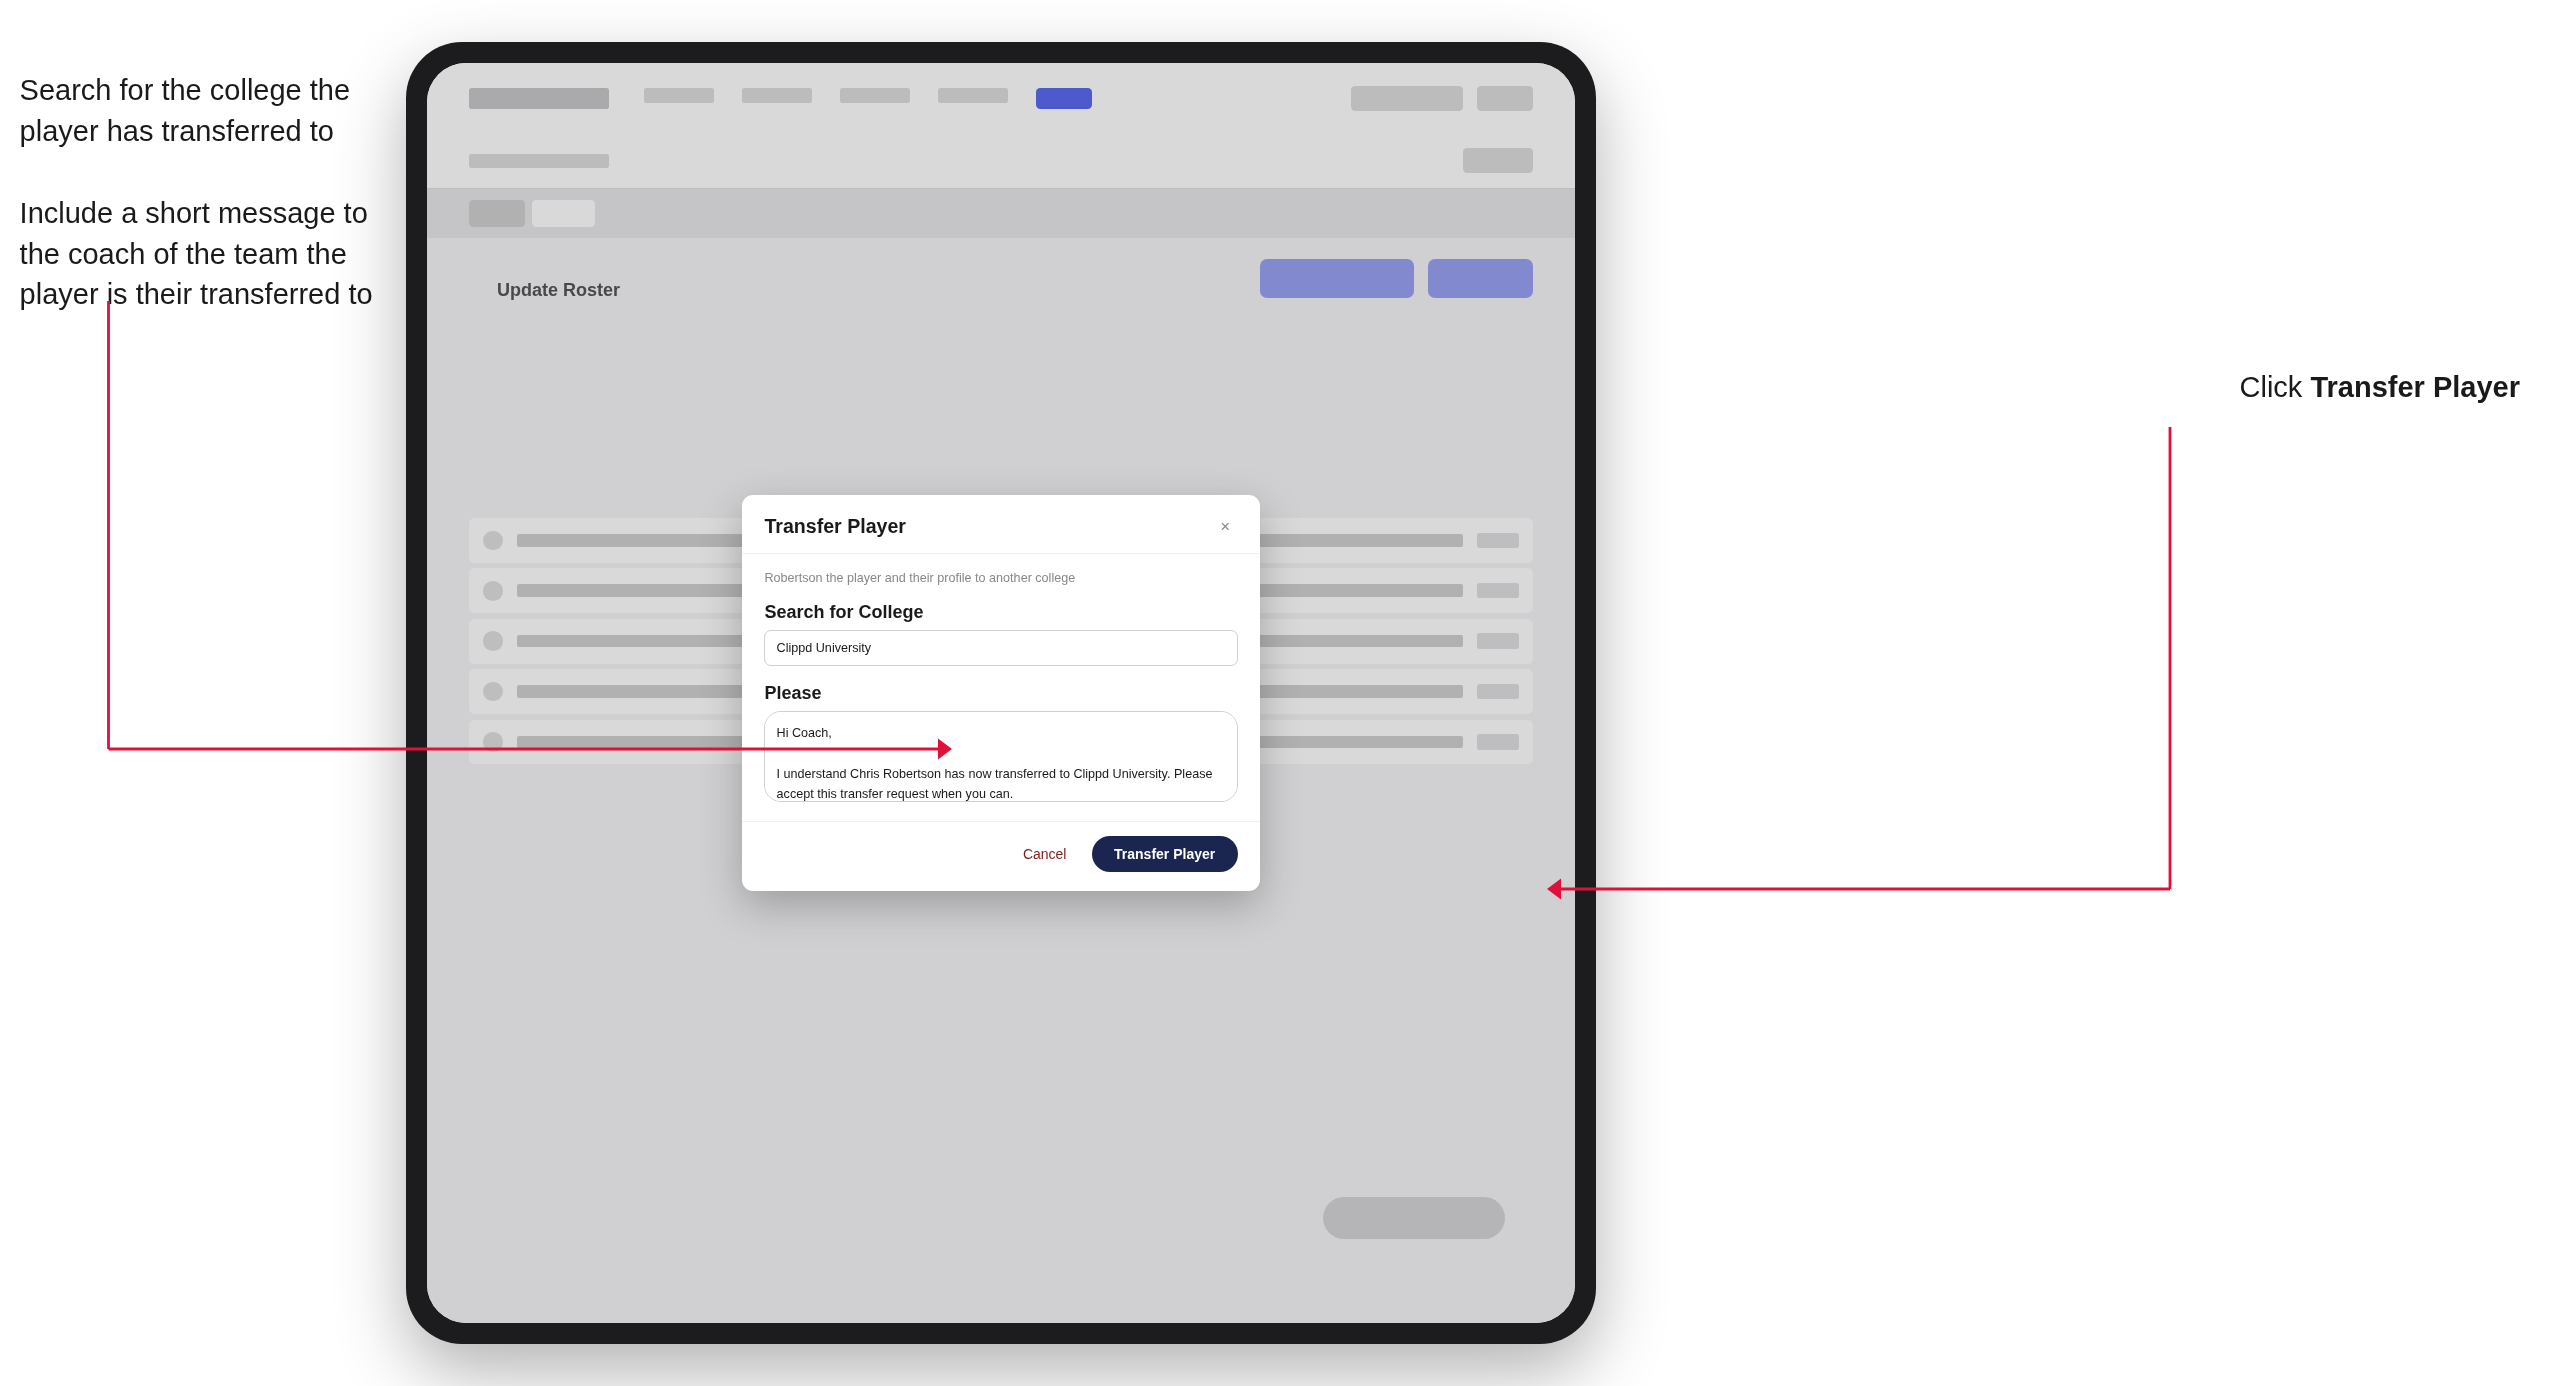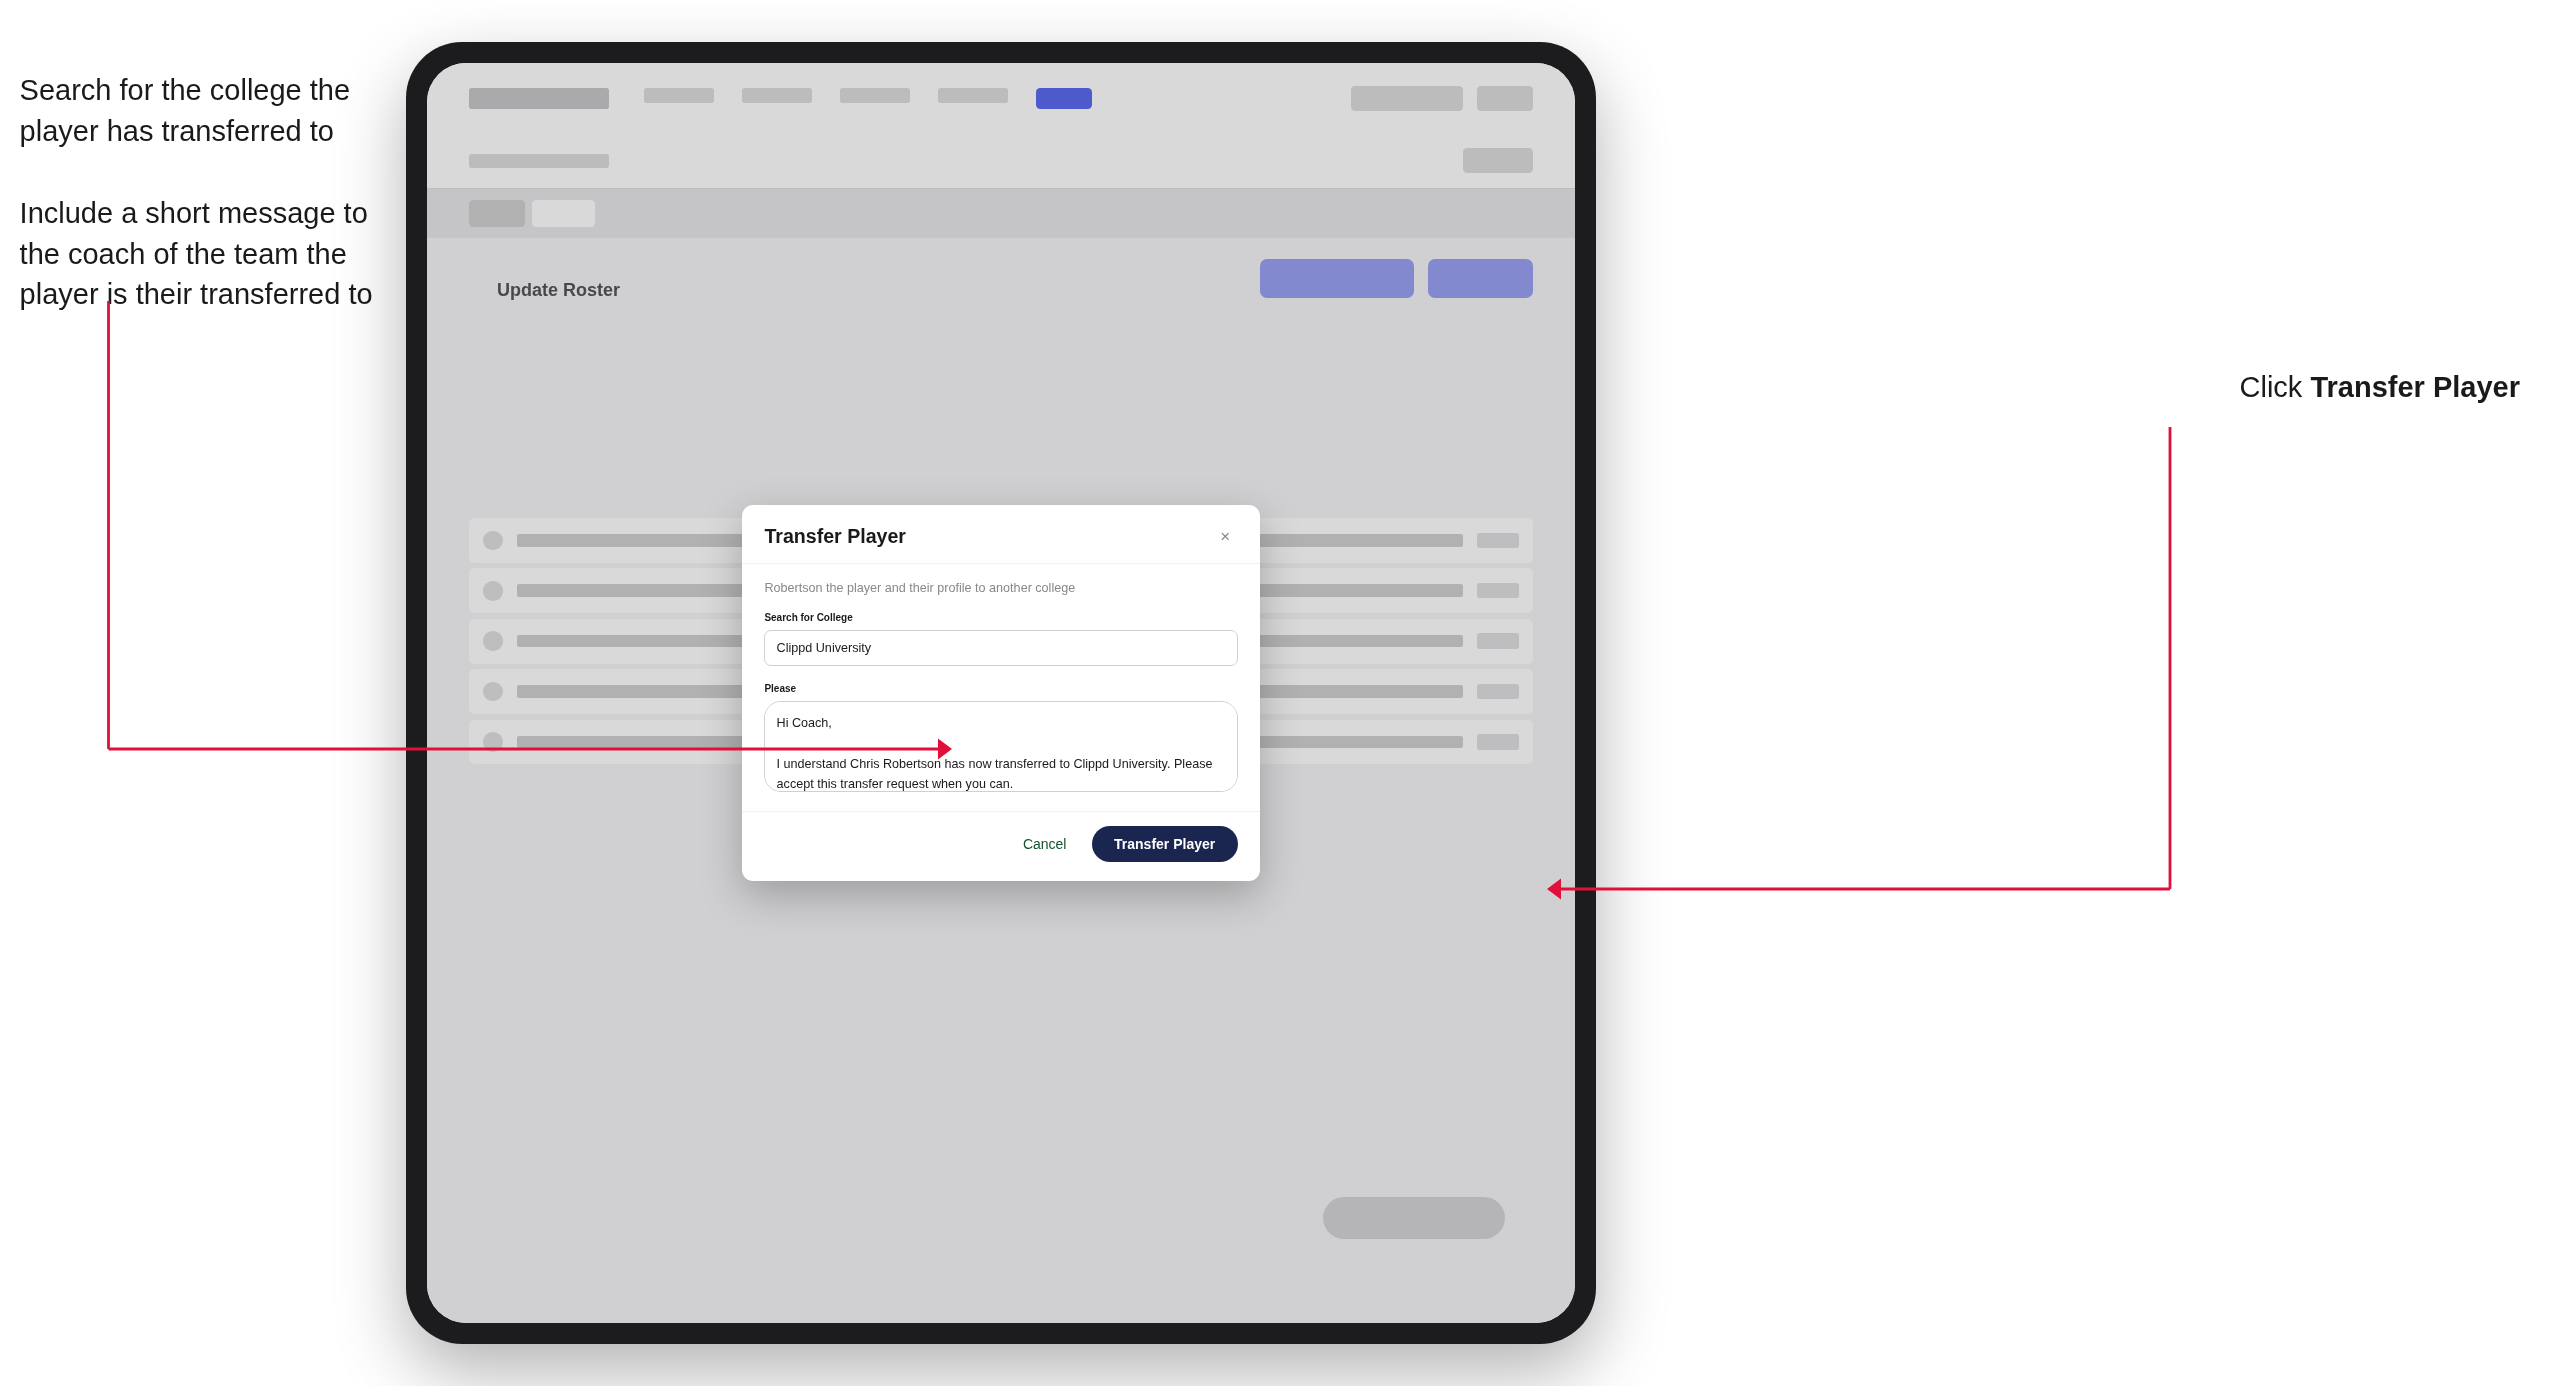--- a/index.html
+++ b/index.html
@@ -309,21 +309,21 @@
       padding: 17px 22.4px;
     }
 
     .modal-subtitle {
       font-size: 12.6px;
       color: #888;
       margin-bottom: 17px;
     }
 
     .form-label {
-      font-size: 10px;
+      font-size: 18px;
       font-weight: 600;
       color: #1a1a1a;
       margin-bottom: 7px;
       display: block;
     }
 
     .form-input {
       width: 100%;
       height: 36px;
       border: 1px solid #d0d0d0;
@@ -356,21 +356,21 @@
       justify-content: flex-end;
       padding: 14px 22.4px 19.6px;
       gap: 14px;
       border-top: 0.7px solid #f0f0f0;
     }
 
     .btn-cancel {
       background: none;
       border: none;
       font-size: 14px;
-      color: #14532d;
+      color: #7f1d1d;
       cursor: pointer;
       padding: 7px 11.2px;
       font-weight: 500;
     }
 
     .btn-transfer {
       background: #1a2550;
       color: #fff;
       border: none;
       border-radius: 21px;

